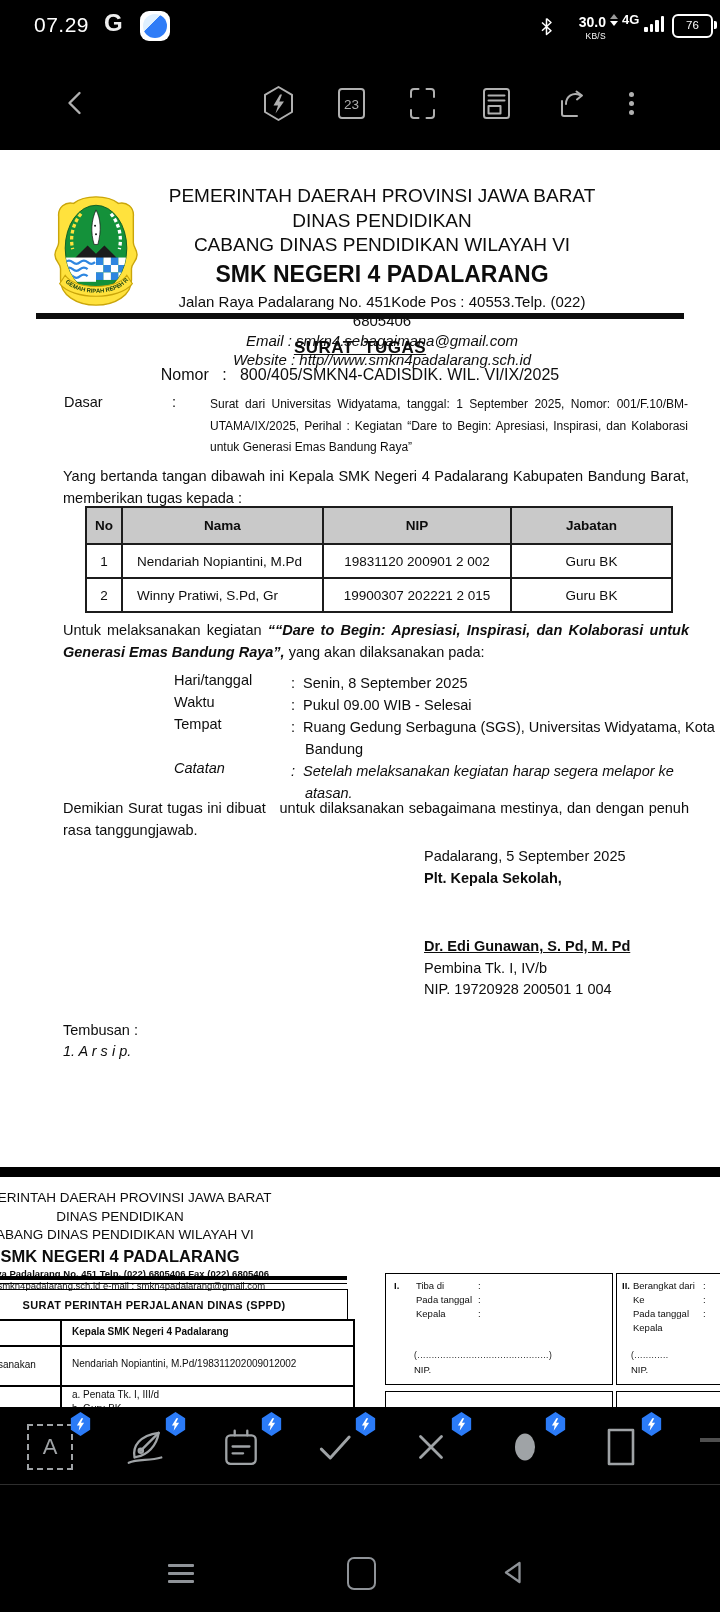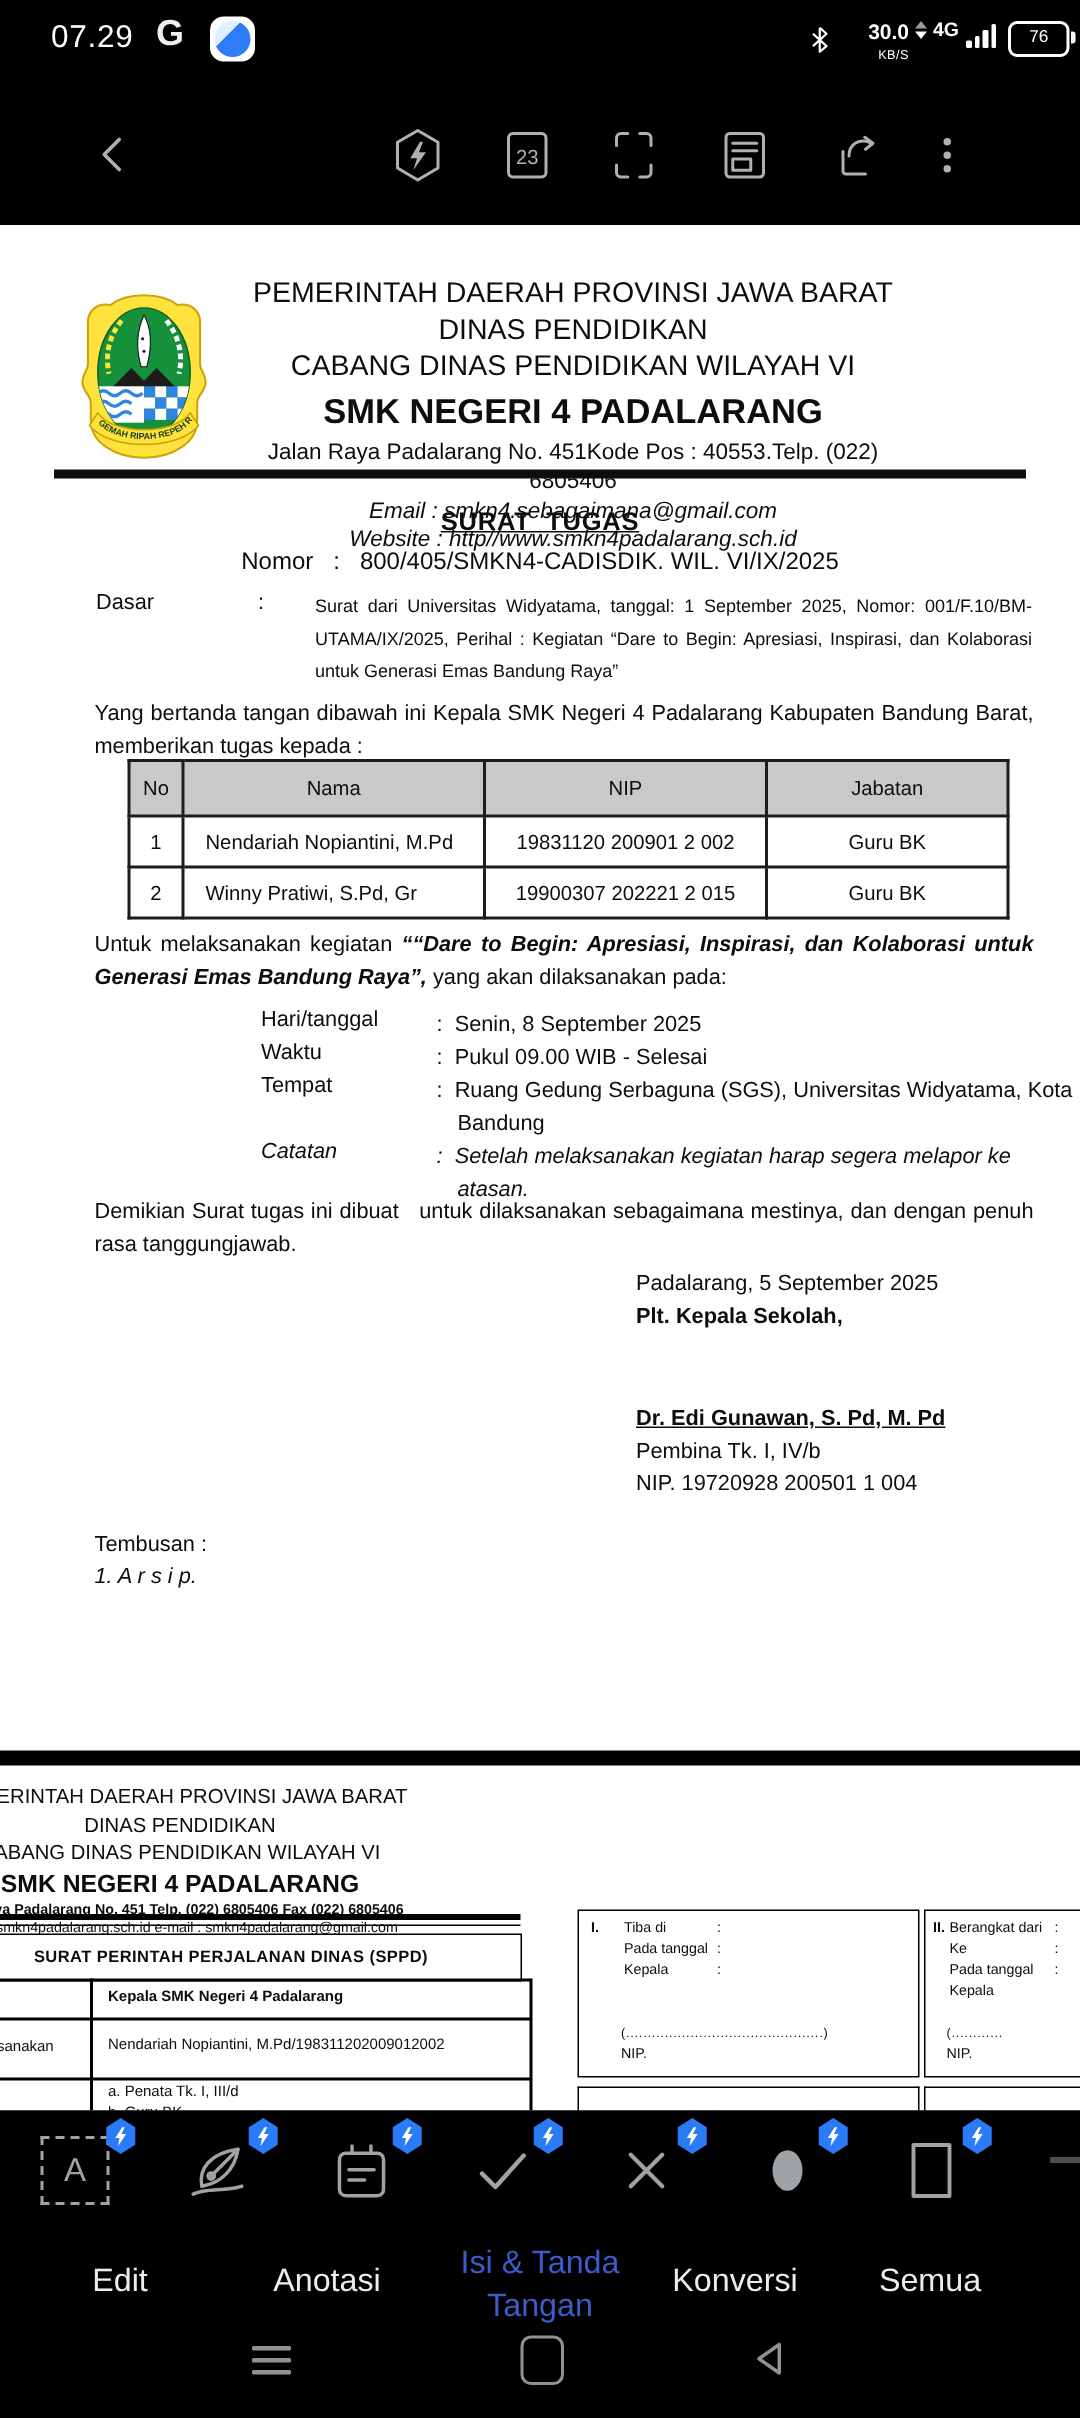--- a/index.html
+++ b/index.html
@@ -46,21 +46,21 @@
   .p1-title{position:absolute;left:0;top:188px;width:720px;text-align:center;font-size:17px;font-weight:bold;
     text-decoration:underline;white-space:pre;letter-spacing:.5px;}
   .p1-nomor{position:absolute;left:0;top:216px;width:720px;text-align:center;font-size:16px;white-space:pre;}
   .p1-dasar-label{position:absolute;left:64px;top:244px;font-size:14.5px;}
   .p1-dasar-colon{position:absolute;left:172px;top:244px;font-size:14.5px;}
   .p1-dasar-text{position:absolute;left:210px;top:244px;width:478px;font-size:12px;line-height:21.5px;text-align:justify;}
   .p1-intro{position:absolute;left:63px;top:316px;width:626px;font-size:14.5px;line-height:21.5px;text-align:justify;}
   
   .p1-table{position:absolute;left:85px;top:356px;border-collapse:collapse;font-size:13.5px;}
   .p1-table th,.p1-table td{border:2px solid #1c1c1c;text-align:center;}
-  .p1-table th{background:#c9c9c9;height:33px;font-weight:normal;}
+  .p1-table th{background:#c9c9c9;height:33px;font-weight:bold;}
   .p1-table td{height:30px;}
   .p1-table td.name{text-align:left;padding-left:14px;}
   .c-no{width:32px;}.c-nama{width:197px;}.c-nip{width:184px;}.c-jab{width:157px;}
   
   .p1-task{position:absolute;left:63px;top:470px;width:626px;font-size:14.5px;line-height:21.5px;text-align:justify;}
   .p1-task .q{font-weight:bold;font-style:italic;}
   .p1-detail{position:absolute;font-size:14.5px;}
   .p1-detail .lab{position:absolute;left:174px;top:0;width:110px;}
   .p1-detail .val{position:absolute;left:291px;top:0;width:420px;white-space:pre-wrap;padding-left:14px;text-indent:-14px;line-height:22px;}
   .p1-detail.cat .lab,.p1-detail.cat .val{font-style:italic;}
@@ -421,27 +421,20 @@
         </svg>
       <span class="badge">
           <svg width="9" height="13" viewBox="0 0 10 14">
             <path d="M6 0 L1 8 h3 L3 14 L9 5 H5.5 L8 0 Z" fill="#fff"></path>
           </svg>
         </span>
     </div>
   </div>
   <div class="partial-dash"></div>
 
-  <div class="nav">
-    <span class="nav-item" style="left:5px">Edit</span>
-    <span class="nav-item" style="left:143px">Anotasi</span>
-    <span class="nav-item active" style="left:285px">Isi &amp; Tanda Tangan</span>
-    <span class="nav-item" style="left:415px">Konversi</span>
-    <span class="nav-item" style="left:545px">Semua</span>
-  </div>
 
   <div class="abar">
     <span class="a-menu">
         <i></i>
         <i></i>
         <i></i>
       </span>
     <span class="a-square"></span>
     <span class="a-back">
       <svg width="27" height="27" viewBox="0 0 27 27">

